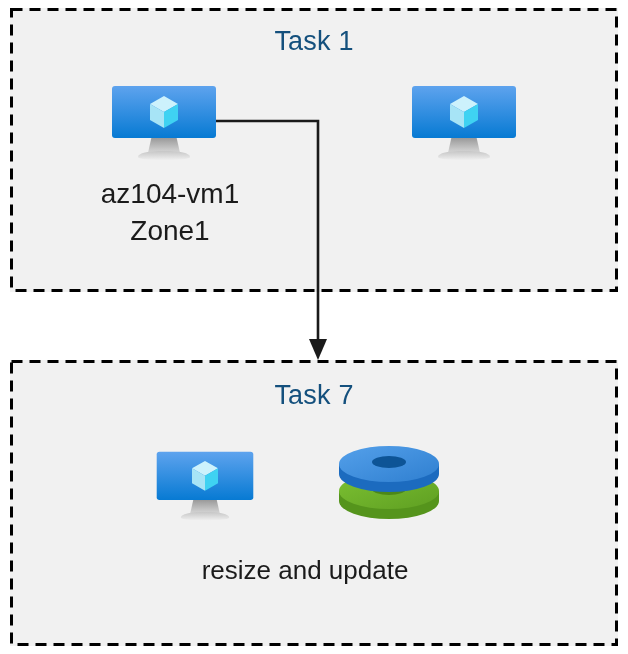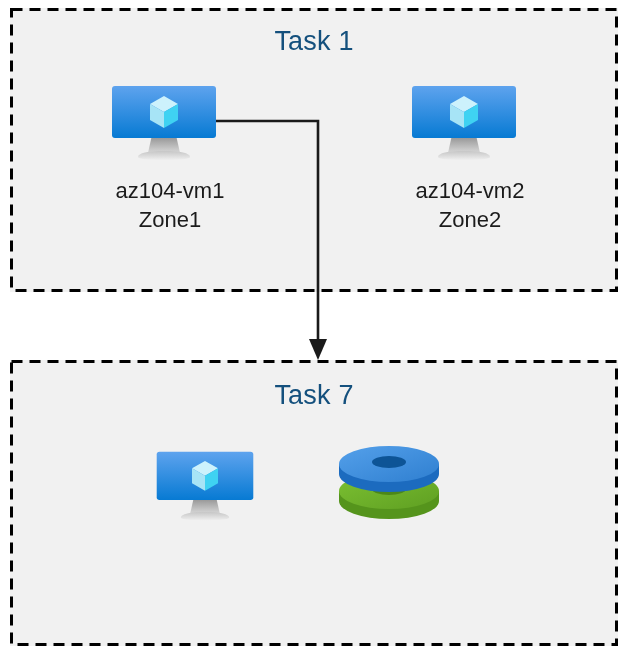--- a/index.html
+++ b/index.html
@@ -64,21 +64,21 @@
   
   .disk-icon {
     position: absolute;
   }
 
   
   .node-label {
     position: absolute;
     text-align: center;
     color: #1b1b1b;
-    font-size: 22px;
+    font-size: 28px;
     line-height: 1.32;
     white-space: pre-line;
     font-weight: 400;
   }
   #vm1-label {
     left: 30px;
     top: 176px;
     width: 280px;
   }
   #vm2-label {
@@ -171,22 +171,20 @@
       <path d="M30 74 C30 70 40 68 56 68 C72 68 82 70 82 74 C82 76 72 77 56 77 C40 77 30 76 30 74 Z" fill="url(#baseGrad2)"></path>
       <rect x="4" y="3" width="104" height="52" rx="3" fill="url(#screenGrad2)"></rect>
       <g transform="translate(56,29)">
         <path d="M0 -16 L14 -8 L0 0 L-14 -8 Z" fill="#cdf2fc"></path>
         <path d="M-14 -8 L0 0 L0 16 L-14 8 Z" fill="#a7e4f6"></path>
         <path d="M14 -8 L14 8 L0 16 L0 0 Z" fill="#3fd2f2"></path>
       </g>
     </svg>
   </div>
 
-  <div class="node-label" id="vm2-label">az104-vm2
-Zone2</div>
 
   <div class="task-box" id="task2-box">
     <svg class="dash-border" width="608" height="286" viewBox="0 0 608 286">
       <rect x="1.5" y="1.5" width="605" height="283" fill="none" stroke="#000000" stroke-width="3" stroke-dasharray="11 7"></rect>
     </svg>
   </div>
 
   <div class="task-title" id="task2-title">Task 7</div>
 
   <div class="vm-icon" id="vm3-icon" style="left:153px; top:448px; width:104px; height:76px;">
@@ -232,19 +230,20 @@
       <path d="M3 47 L3 57 A50 18 0 0 0 103 57 L103 47 Z" fill="#55941c"></path>
       <ellipse cx="53" cy="47" rx="50" ry="18" fill="url(#diskGreenTop)"></ellipse>
       <ellipse cx="53" cy="45" rx="17" ry="6" fill="#4c8718"></ellipse>
 
       <path d="M3 20 L3 30 A50 18 0 0 0 103 30 L103 20 Z" fill="#1c6bbf"></path>
       <ellipse cx="53" cy="20" rx="50" ry="18" fill="url(#diskBlueTop)"></ellipse>
       <ellipse cx="53" cy="18" rx="17" ry="6" fill="#0d5496"></ellipse>
     </svg>
   </div>
 
+  <div class="node-label" id="task2-caption">resize and update</div>
 
   <svg id="connector" viewBox="0 0 628 654">
     <path d="M216 121 L318 121 L318 344" fill="none" stroke="#1a1a1a" stroke-width="2.6"></path>
     <path d="M318 360 L309 339 L327 339 Z" fill="#1a1a1a"></path>
   </svg>
 
 </div>
 
 </body></html>

